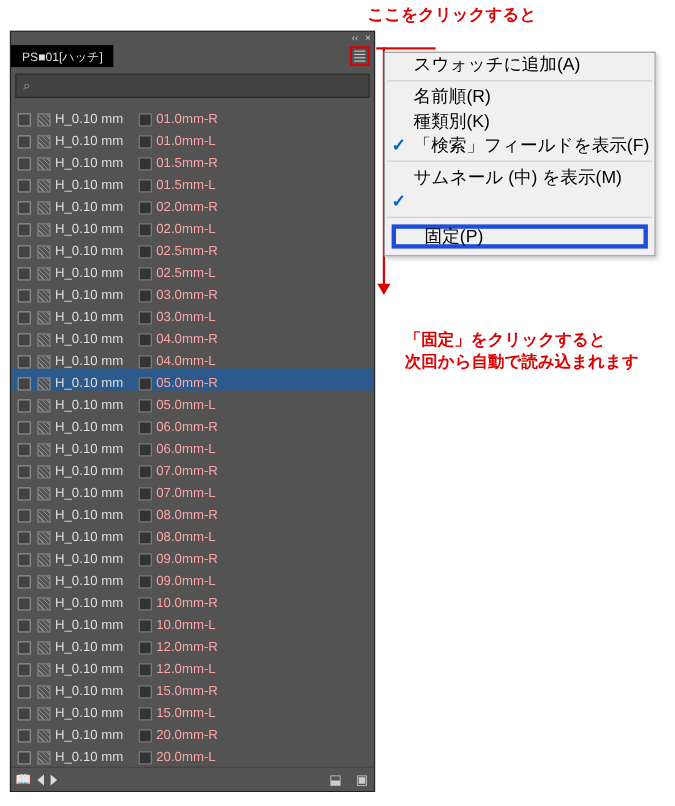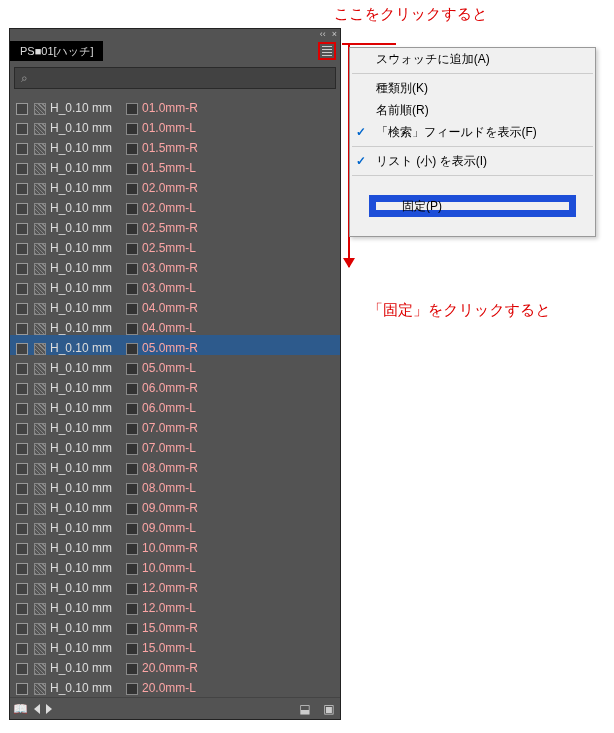--- a/index.html
+++ b/index.html
@@ -1,17 +1,17 @@
 <!DOCTYPE html>
 <html><head>
 <meta charset="utf-8">
 <style>
 *{box-sizing:border-box;margin:0;padding:0;font-family:"Yu Gothic","Meiryo",sans-serif}
 body{width:614px;height:733px;background:#fff;position:relative}
-.annot{position:absolute;color:#d00;font-weight:normal;font-size:15px;line-height:1.3}
+.annot{position:absolute;color:#d00;font-weight:bold;font-size:15px;line-height:1.3}
 .annot-top{top:4px;left:334px}
 .annot-bottom{top:300px;left:368px}
 .arrow-h{position:absolute;top:43px;left:342px;width:54px;height:2px;background:#d00}
 .arrow-v{position:absolute;top:43px;left:348px;width:2px;height:224px;background:#d00}
 .arrow-head{position:absolute;top:258px;left:343px;width:0;height:0;border-left:6px solid transparent;border-right:6px solid transparent;border-top:10px solid #d00}
 .panel{position:absolute;top:28px;left:9px;width:332px;height:692px;background:#535353;border:1px solid #222;color:#ddd;font-size:12px;display:flex;flex-direction:column}
 .panel-top{height:10px;background:#535353;display:flex;justify-content:flex-end;align-items:center;padding-right:3px;gap:6px}
 .panel-top span{color:#ccc;font-size:9px;cursor:pointer}
 .tabbar{height:24px;background:#535353;display:flex;align-items:center;position:relative}
 .tab{background:#000000;color:#ddd;padding:4px 10px;font-size:11px;height:20px;display:flex;align-items:center}
@@ -27,23 +27,23 @@
 .sw.dark{background:#333}
 .c1{width:76px;color:#ddd}
 .c2{color:#fca5a5}
 .bottom{height:22px;background:#535353;display:flex;align-items:center;padding:0 4px;justify-content:space-between;border-top:1px solid #444}
 .bl{display:flex;gap:6px;align-items:center}
 .br{display:flex;gap:10px;align-items:center}
 .tri{width:0;height:0;border-top:5px solid transparent;border-bottom:5px solid transparent}
 .tri.l{border-right:6px solid #ddd}
 .tri.r{border-left:6px solid #ddd}
 .ic{width:14px;height:14px;display:flex;align-items:center;justify-content:center;color:#ccc;cursor:pointer}
-.dropdown{position:absolute;top:47px;left:349px;width:247px;background:#f0f0f0;border:1px solid #999;box-shadow:2px 2px 4px rgba(0,0,0,.2);font-size:12px;color:#000}
+.dropdown{position:absolute;top:47px;left:349px;width:247px;background:#f0f0f0;border:1px solid #999;box-shadow:2px 2px 4px rgba(0,0,0,.2);font-size:16px;color:#000}
 .dd-item{height:22px;display:flex;align-items:center;padding-left:26px;position:relative;cursor:pointer}
-.dd-item.hl{border:7px solid #1d4ed8;margin:19px}
+.dd-item.hl{border:4px solid #1d4ed8;margin:6px}
 .dd-sep{height:1px;background:#ccc;margin:3px 2px}
 .chk{position:absolute;left:6px;color:#0066cc;font-weight:bold}
 </style>
 </head>
 <body>
 
 <div class="annot annot-top">
   <span>ここをクリックすると</span><br>
 </div>
 
@@ -290,35 +290,38 @@
     </div>
   </div>
 </div>
 
 <div class="dropdown" id="dropdown">
     <div class="dd-item">
       <span>スウォッチに追加(A)</span>
     </div>
     <div class="dd-sep"></div>
     <div class="dd-item">
+      <span>名前順(R)</span>
+    </div>
+    <div class="dd-item">
       <span>種類別(K)</span>
-    </div>
-    <div class="dd-item">
-      <span>名前順(R)</span>
     </div>
     <div class="dd-item">
       <span class="chk">✓</span>
       <span>「検索」フィールドを表示(F)</span>
     </div>
     <div class="dd-sep"></div>
     <div class="dd-item">
+      <span>サムネール (中) を表示(M)</span>
+    </div>
+    <div class="dd-item">
       <span class="chk">✓</span>
-      <span>リスト (小) を表示(I)</span>
     </div>
     <div class="dd-sep"></div>
     <div class="dd-item hl">
       <span>固定(P)</span>
     </div>
   </div>
 
 <div class="annot annot-bottom">
   <span>「固定」をクリックすると</span><br>
+  <span>次回から自動で読み込まれます</span>
 </div>
 
 </body></html>

